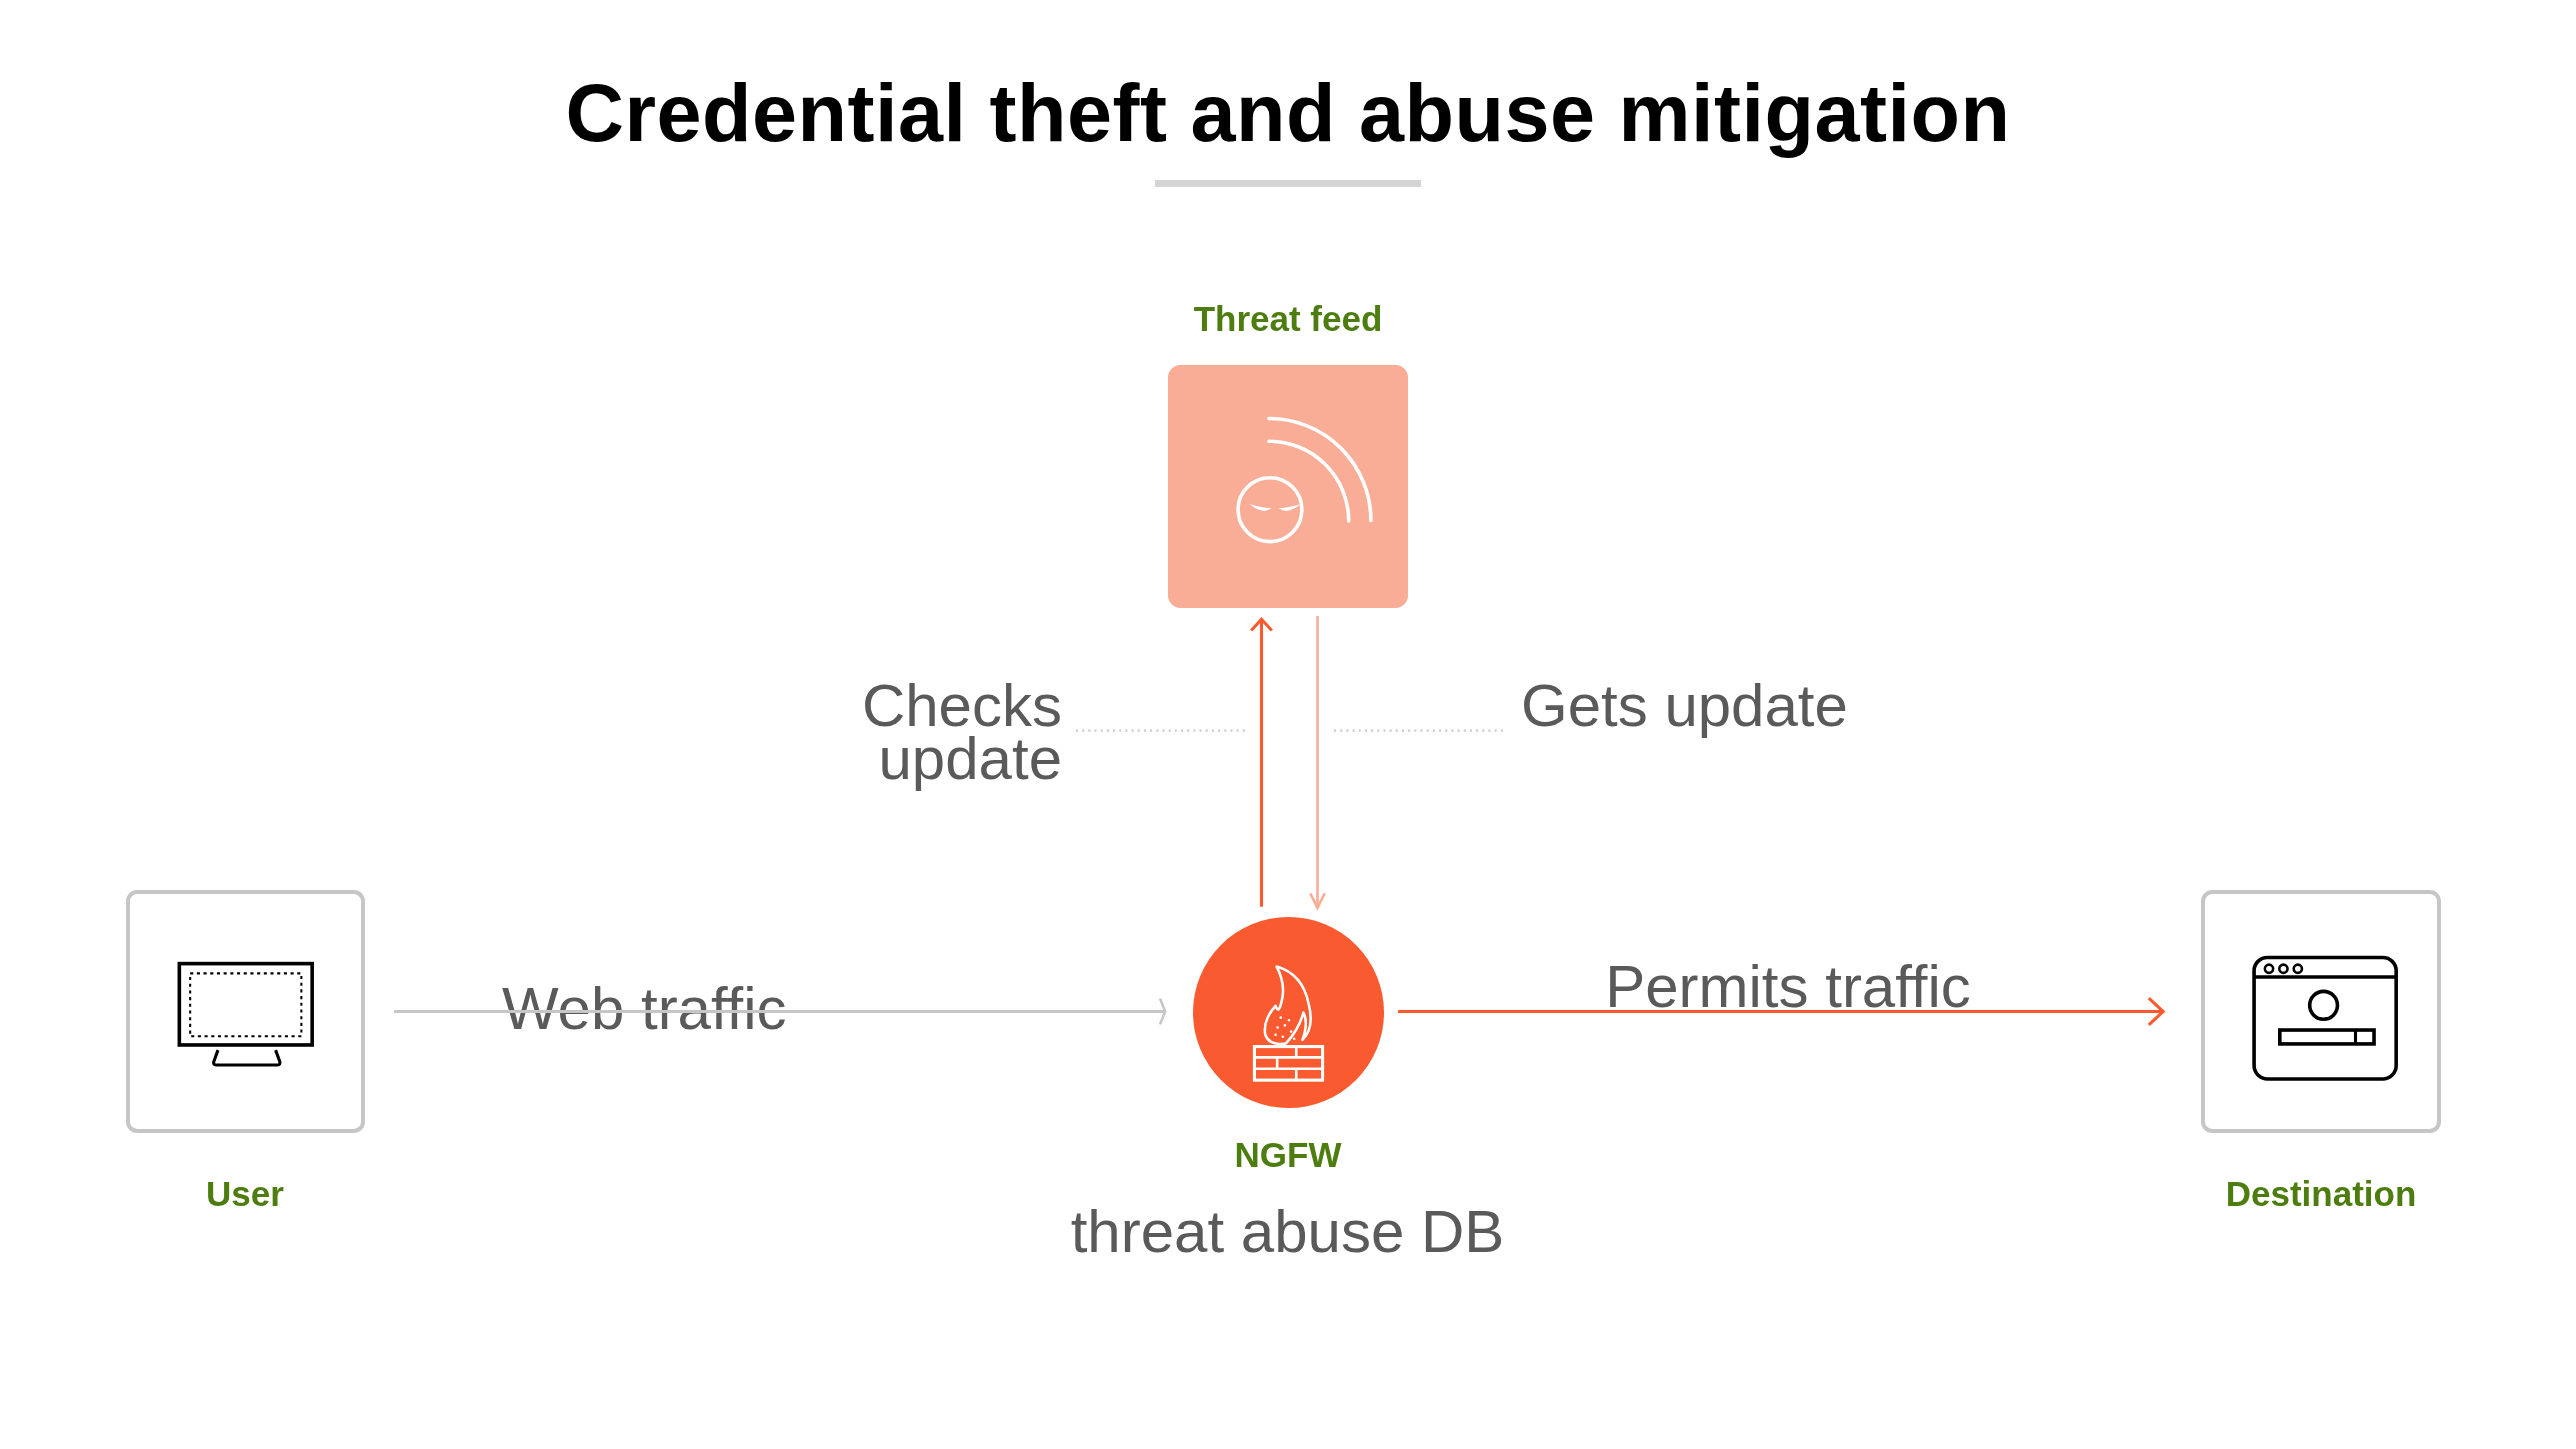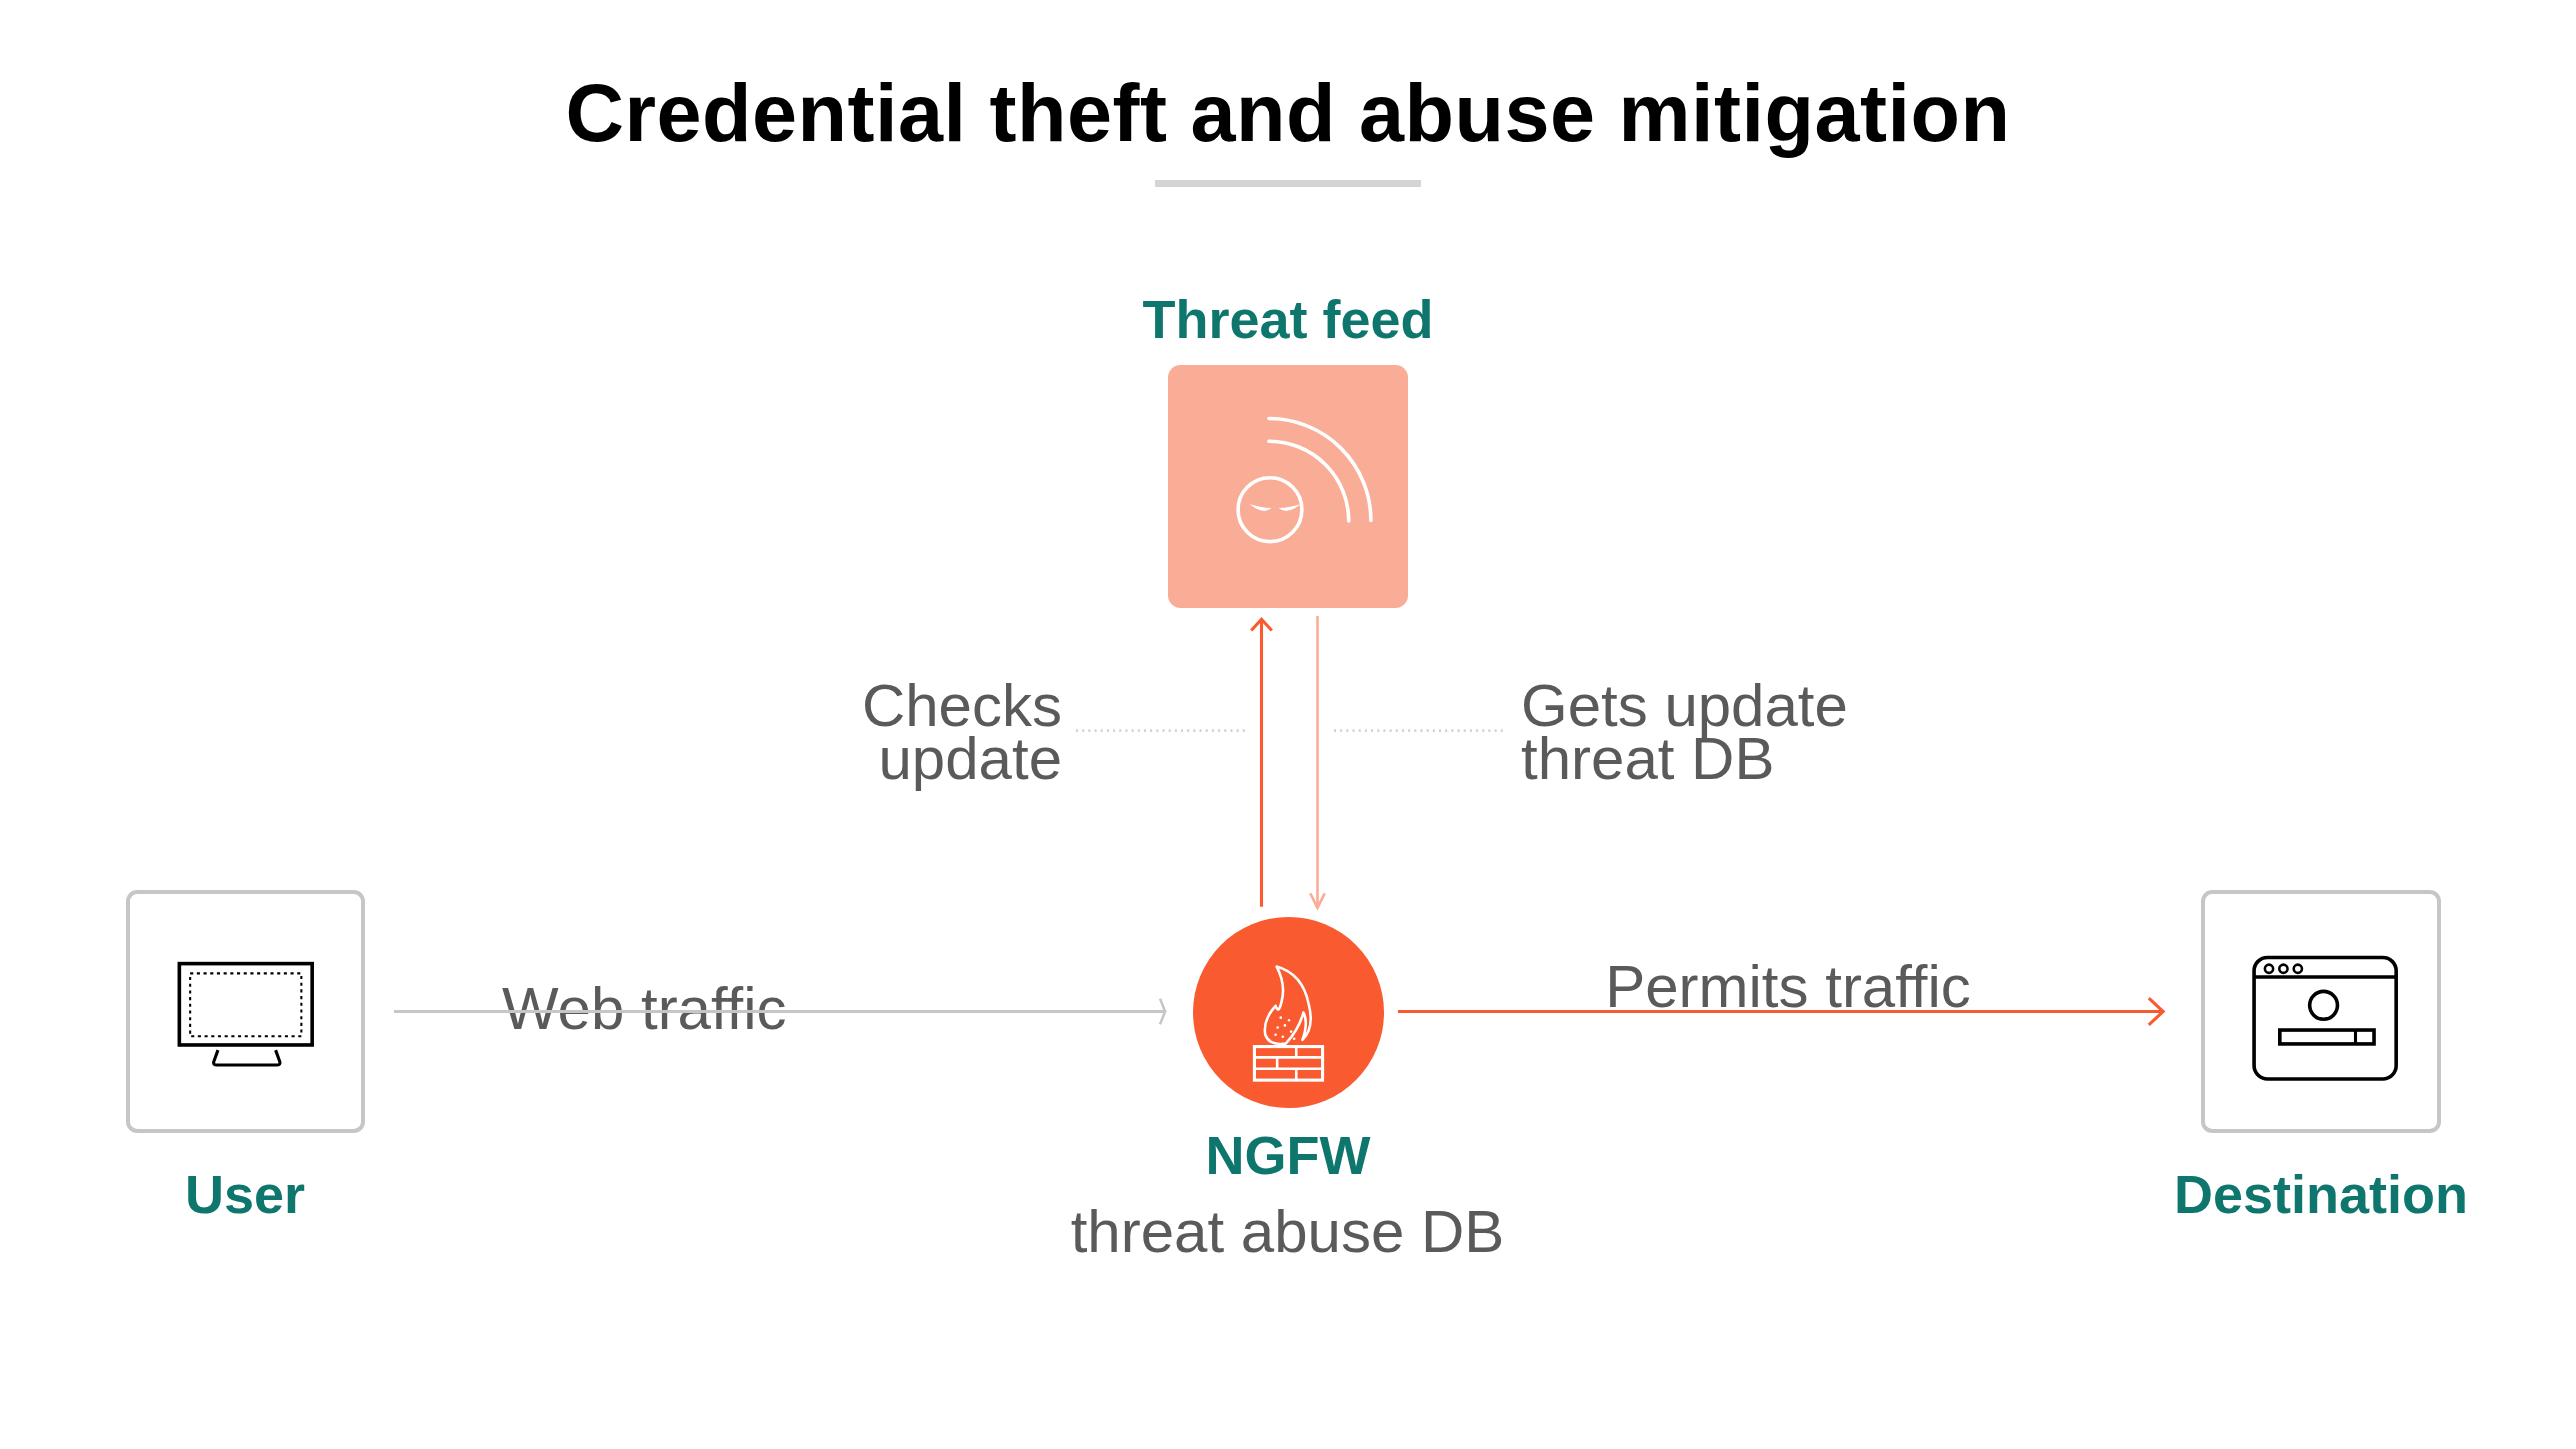--- a/index.html
+++ b/index.html
@@ -2,21 +2,21 @@
 <html style="font-size:8.2px"><head>
 <meta charset="utf-8">
 <style>
   html, body { margin:0; padding:0; background:#ffffff; }
   body { width:2576px; height:1449px; position:relative; overflow:hidden;
          font-family:"Liberation Sans", "DejaVu Sans", sans-serif; }
   .abs { position:absolute; }
   .title { left:0; width:2576px; top:62px; text-align:center; font-size:81px;
            font-weight:700; color:#000; letter-spacing:0.5px; line-height:103px; }
   .title-rule { left:1155px; top:180px; width:266px; height:7.2px; background:#d4d4d4; }
-  .node-label { font-weight:700; color:#0f766e; font-size:54px; text-align:center; line-height:62px; white-space:nowrap; }
+  .node-label { font-weight:700; color:#4d7c0f; font-size:35px; text-align:center; line-height:62px; white-space:nowrap; }
   .desc { color:#5a5a5a; font-size:60px; line-height:53px; white-space:nowrap; }
   .box-outline { background:#fff; border:4.1px solid #c6c6c6; border-radius:11.3px; box-sizing:border-box; }
   .feed-box { background:#f9ad96; border-radius:12.4px; }
   .ngfw-circle { border-radius:50%; background:#fa5a30; }
   svg { position:absolute; overflow:visible; }
 </style>
 </head>
 <body>
 
 <div class="abs title">Credential theft and abuse mitigation</div>
@@ -48,21 +48,20 @@
 <svg width="175" height="5.2" style="left:1334px; top:728px;" viewBox="0 0 340 10">
   <line x1="0" y1="5" x2="335" y2="5" stroke="#d2d2d2" stroke-width="5" stroke-dasharray="4 8"></line>
 </svg>
 
 <div class="abs desc" style="left:799px; width:263px; top:679px; text-align:right;">
   <div>Checks</div>
   <div>update</div>
 </div>
 <div class="abs desc" style="left:1521px; width:412px; top:679px; text-align:left;">
   <div>Gets update</div>
-  <div>threat DB</div>
 </div>
 
 <div class="abs box-outline" style="left:126px; top:890px; width:239px; height:243px;">
   <svg width="239" height="243" viewBox="0 0 463 472" style="left:-4.1px;top:-4.1px;">
     <rect x="103" y="143" width="258" height="158" fill="none" stroke="#000" stroke-width="7"></rect>
     <rect x="124" y="162" width="216" height="122" fill="none" stroke="#000" stroke-width="4" stroke-dasharray="6 7"></rect>
     <path d="M178 311 L170 333 Q168 340 176 340 L292 340 Q300 340 298 333 L290 311" fill="none" stroke="#000" stroke-width="6" stroke-linejoin="round"></path>
   </svg>
 </div>
 <div class="abs node-label" style="left:39px; width:412px; top:1163px;text-align:center;">User</div>

